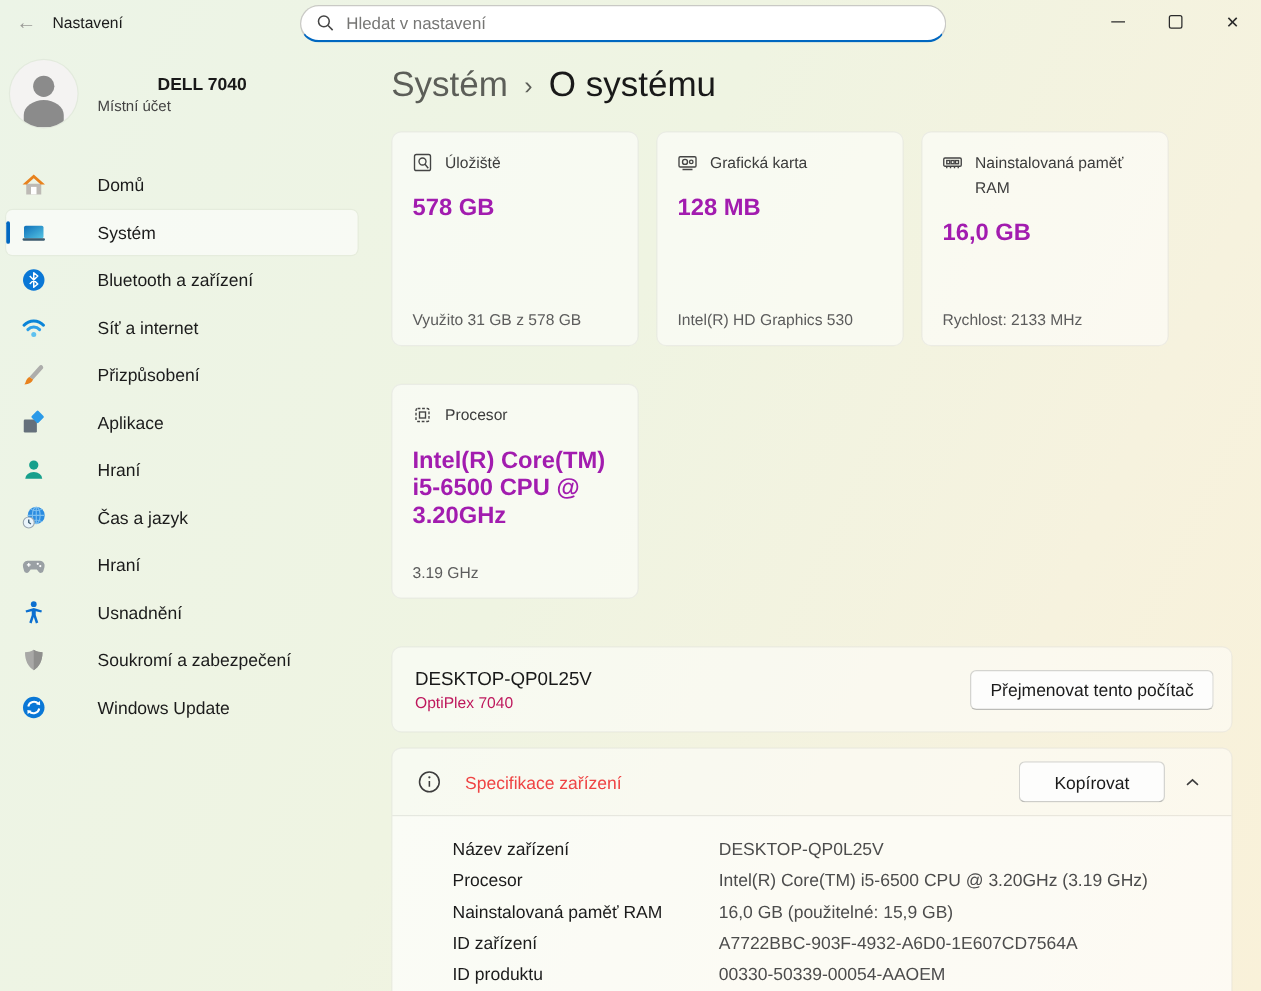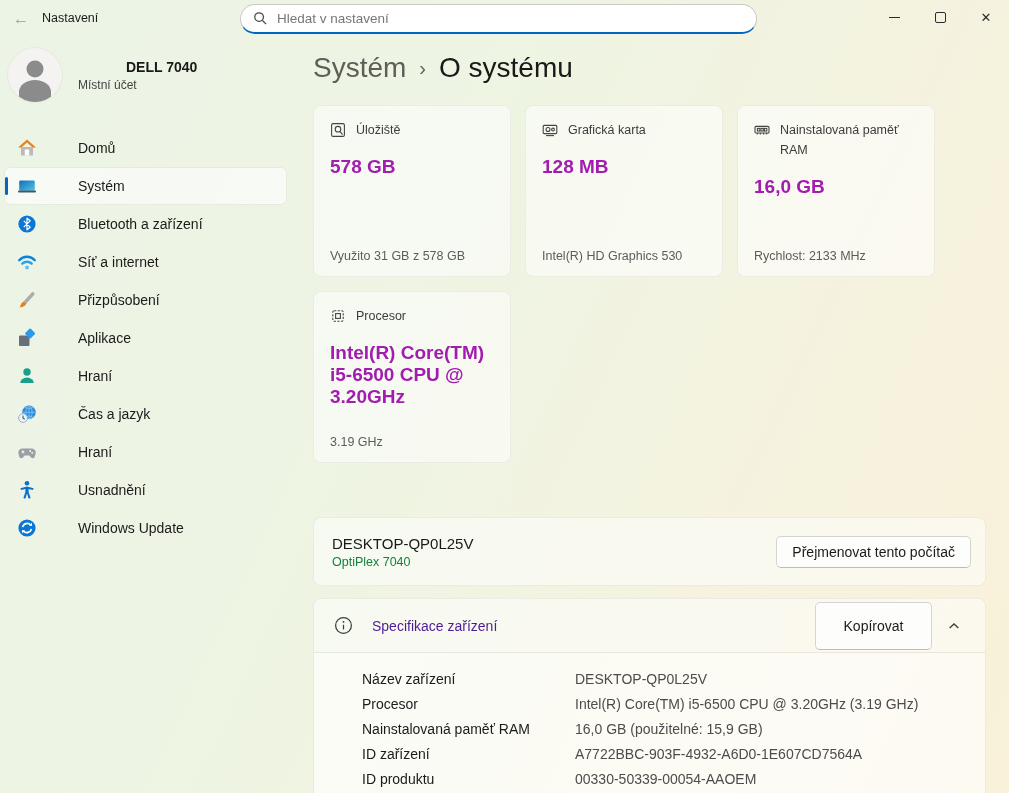--- a/index.html
+++ b/index.html
@@ -49,46 +49,46 @@
   .nav-icon { width:20px; height:20px; display:flex; align-items:center; justify-content:center; }
   .nav-label { margin-left:17px; font-size:14px; color:#1b1b1b; }
 
   
   .main { position:absolute; left:313px; top:40px; width:676px; bottom:0; }
   .breadcrumb { position:absolute; top:12px; left:0; display:flex; align-items:baseline; font-size:28px; }
   .crumb-parent { color:#5c5e58; font-weight:400; }
   .crumb-sep { color:#5c5e58; font-size:20px; margin:0 13px; position:relative; top:-2px; }
   .crumb-current { color:#191919; font-weight:400; }
 
-  .cards { position:absolute; top:65px; left:0; width:640px; display:flex; flex-wrap:wrap; gap:14px 14px; }
+  .cards { position:absolute; top:65px; left:0; width:640px; display:flex; flex-wrap:wrap; gap:30px 14px; }
   .card { width:198px; height:172px; background:rgba(255,255,255,0.55);
     border:1px solid rgba(0,0,0,0.055); border-radius:8px; padding:14px 16px 13px 16px;
     display:flex; flex-direction:column; }
   .card-head { display:flex; align-items:flex-start; color:#3c3c3c; font-size:12.5px; line-height:20px; }
   .card-head .c-icon { width:16px; height:16px; margin-right:10px; margin-top:2px; flex:0 0 auto; }
   .card-value { margin-top:16px; font-size:19px; font-weight:bold; color:#a21caf; line-height:22px; }
   .card-foot { margin-top:auto; font-size:12.5px; color:#5c5c5c; }
 
   .device-card { position:absolute; top:477px; left:0; width:673px; height:69px;
     background:rgba(255,255,255,0.5); border:1px solid rgba(0,0,0,0.055); border-radius:8px;
     display:flex; align-items:center; padding:0 14px 0 18px; }
   .device-name { font-size:15px; color:#191919; }
-  .device-model { font-size:12.5px; color:#15803d; margin-top:3px; }
+  .device-model { font-size:12.5px; color:#be185d; margin-top:3px; }
   .btn { background:#fdfdfc; border:1px solid #d4d4d0; border-bottom-color:#bcbcb8;
     border-radius:5px; font-family:"Liberation Sans", sans-serif; font-size:14px; color:#1b1b1b; }
   .rename-btn { margin-left:auto; padding:6px 15px; height:32px; }
 
   .expander { position:absolute; top:558px; left:0; width:673px; height:250px;
     background:rgba(255,255,255,0.5); border:1px solid rgba(0,0,0,0.055);
     border-radius:8px 8px 0 0; }
   .exp-header { height:54px; display:flex; align-items:center; padding:0 16px 0 20px;
     border-bottom:1px solid rgba(0,0,0,0.07); }
   .exp-icon { width:19px; height:19px; flex:0 0 auto; }
-  .exp-title { margin-left:19px; font-size:14px; color:#4c1d95; }
-  .copy-btn { margin-left:auto; width:117px; height:48px; text-align:center; }
+  .exp-title { margin-left:19px; font-size:14px; color:#ef4444; }
+  .copy-btn { margin-left:auto; width:117px; height:33px; text-align:center; }
   .exp-chevron { width:30px; height:30px; display:flex; align-items:center; justify-content:center; margin-left:7px; }
   .exp-body { background:rgba(255,255,255,0.35); padding:13px 0 0 48px; height:196px; }
   .spec-row { display:grid; grid-template-columns:213px 1fr; height:25px; align-items:center; font-size:14px; }
   .spec-label { color:#1b1b1b; }
   .spec-value { color:#4c4c4c; }
 </style>
 </head>
 <body>
 
 <div class="titlebar">
@@ -224,20 +224,29 @@
       <span class="nav-label">Hraní</span>
     </div>
     <div class="nav-item">
       <span class="nav-icon">
         <svg width="20" height="20" viewBox="0 0 20 20" fill="#0b6fd0">
             <circle cx="10" cy="3.3" r="2.3"></circle>
             <path d="M10 6.4 L16.6 8.3 L16 10 L11.6 8.9 L11.6 11.9 L13.6 18 L11.7 18.7 L10 13.6 L8.3 18.7 L6.4 18 L8.4 11.9 L8.4 8.9 L4 10 L3.4 8.3 Z"></path>
           </svg>
       </span>
       <span class="nav-label">Usnadnění</span>
+    </div>
+    <div class="nav-item">
+      <span class="nav-icon">
+        <svg width="20" height="20" viewBox="0 0 20 20">
+            <path d="M10 1.8 C12.4 3.2 14.8 3.8 17 3.8 C17 10.8 14.4 15.4 10 18.2 C5.6 15.4 3 10.8 3 3.8 C5.2 3.8 7.6 3.2 10 1.8 Z" fill="#a8a8a6"></path>
+            <path d="M10 1.8 C12.4 3.2 14.8 3.8 17 3.8 C17 10.8 14.4 15.4 10 18.2 Z" fill="#8f8f8d"></path>
+          </svg>
+      </span>
+      <span class="nav-label">Soukromí a zabezpečení</span>
     </div>
     <div class="nav-item">
       <span class="nav-icon">
         <svg width="20" height="20" viewBox="0 0 20 20">
             <circle cx="10" cy="10" r="8.6" fill="#0a77d6"></circle>
             <path d="M5.6 9.2 A4.7 4.7 0 0 1 13.7 7" stroke="#fff" stroke-width="1.6" fill="none"></path>
             <polygon points="14.9,4.7 15.1,8.1 11.9,7.4" fill="#fff"></polygon>
             <path d="M14.4 10.8 A4.7 4.7 0 0 1 6.3 13" stroke="#fff" stroke-width="1.6" fill="none"></path>
             <polygon points="5.1,15.3 4.9,11.9 8.1,12.6" fill="#fff"></polygon>
           </svg>

